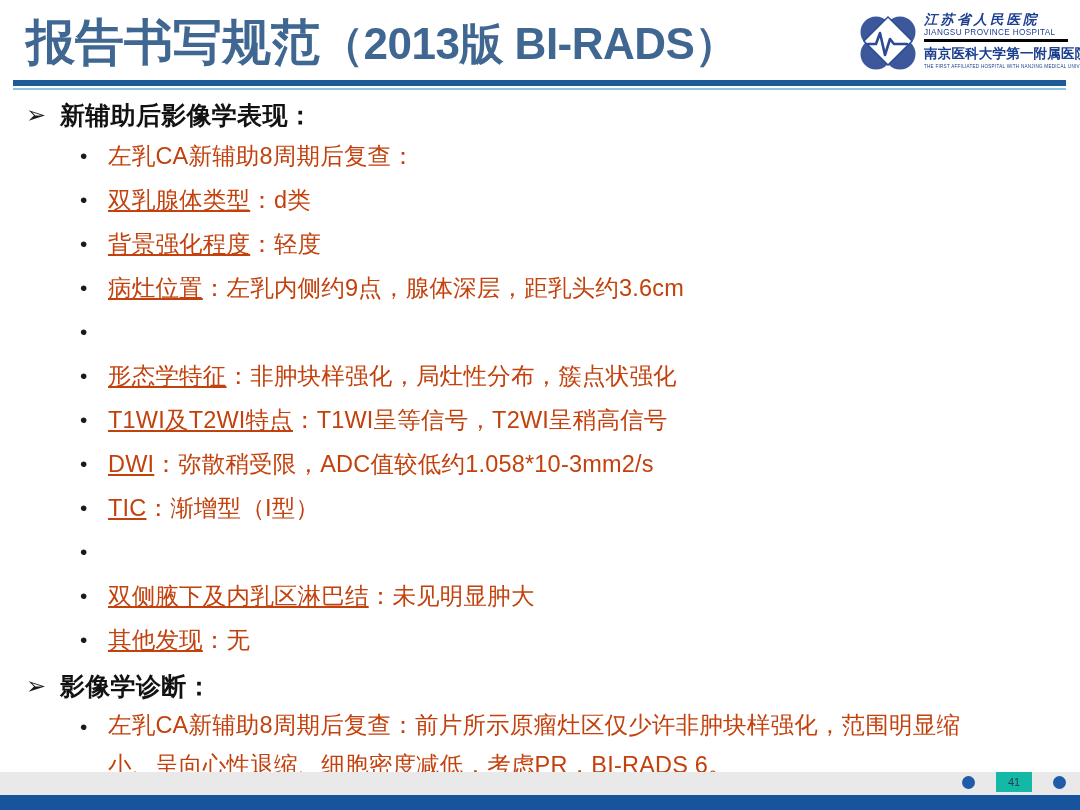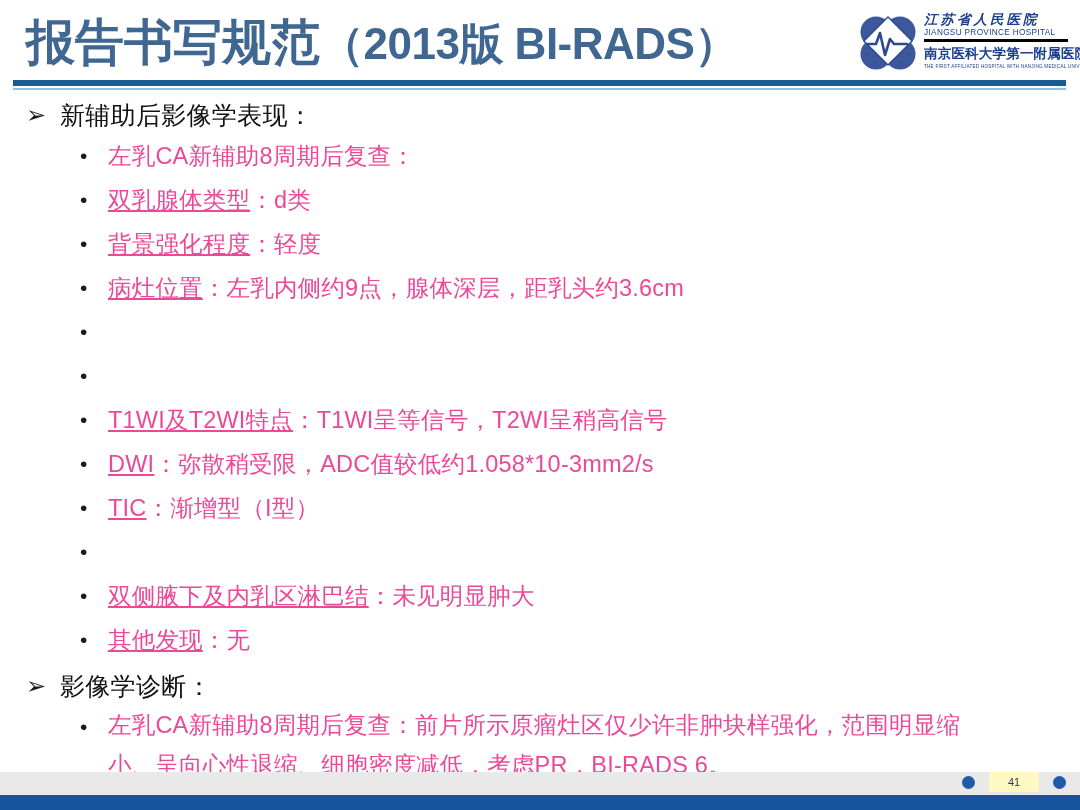--- a/index.html
+++ b/index.html
@@ -131,21 +131,21 @@
     width: 34px;
     flex: 0 0 34px;
     font-size: 24px;
     line-height: 34px;
     color: #1a1a1a;
     text-align: left;
     padding-left: 2px;
   }
   .lvl1 .lvl1-text {
     font-size: 25px;
-    font-weight: normal;
+    font-weight: bold;
     line-height: 34px;
     color: #121212;
     letter-spacing: 0.3px;
   }
 
   .lvl2 {
     display: flex;
     align-items: flex-start;
     padding-left: 80px;
     margin: 0;
@@ -154,21 +154,21 @@
     width: 28px;
     flex: 0 0 28px;
     font-size: 21px;
     line-height: 44px;
     color: #1a1a1a;
     text-align: left;
   }
   .lvl2 .lvl2-text {
     font-size: 23.5px;
     line-height: 44px;
-    color: #ec4899;
+    color: #c2410c;
     letter-spacing: 0.2px;
     white-space: nowrap;
   }
   .lvl2 .lvl2-text.wrap {
     white-space: normal;
     line-height: 40px;
     max-width: 880px;
   }
   .u {
     text-decoration: underline;
@@ -207,26 +207,26 @@
     justify-content: space-between;
   }
   .pager .pdot {
     width: 13px;
     height: 13px;
     border-radius: 50%;
     background: #1f5ba8;
     flex: 0 0 13px;
   }
   .pager .pnum {
-    background: #fef9c3;
+    background: #14b8a6;
     color: #2b3a52;
     font-size: 11px;
     line-height: 20px;
     height: 20px;
-    width: 50px;
+    width: 36px;
     text-align: center;
   }
 </style>
 </head>
 <body>
 
 <div class="slide-header">
 
   <div class="title-text">
     <span>报告书写规范</span><span class="title-sub">（2013版 BI-RADS）</span>
@@ -272,20 +272,21 @@
     </div>
     <div class="lvl2">
       <span class="dot">•</span>
       <span class="lvl2-text"><span class="u">病灶位置</span><span>：左乳内侧约9点，腺体深层，距乳头约3.6cm</span></span>
     </div>
     <div class="lvl2">
       <span class="dot">•</span>
     </div>
     <div class="lvl2">
       <span class="dot">•</span>
+      <span class="lvl2-text"><span class="u">形态学特征</span><span>：非肿块样强化，局灶性分布，簇点状强化</span></span>
     </div>
     <div class="lvl2">
       <span class="dot">•</span>
       <span class="lvl2-text"><span class="u">T1WI及T2WI特点</span><span>：T1WI呈等信号，T2WI呈稍高信号</span></span>
     </div>
     <div class="lvl2">
       <span class="dot">•</span>
       <span class="lvl2-text"><span class="u">DWI</span><span>：弥散稍受限，ADC值较低约1.058*10-3mm2/s</span></span>
     </div>
     <div class="lvl2">

